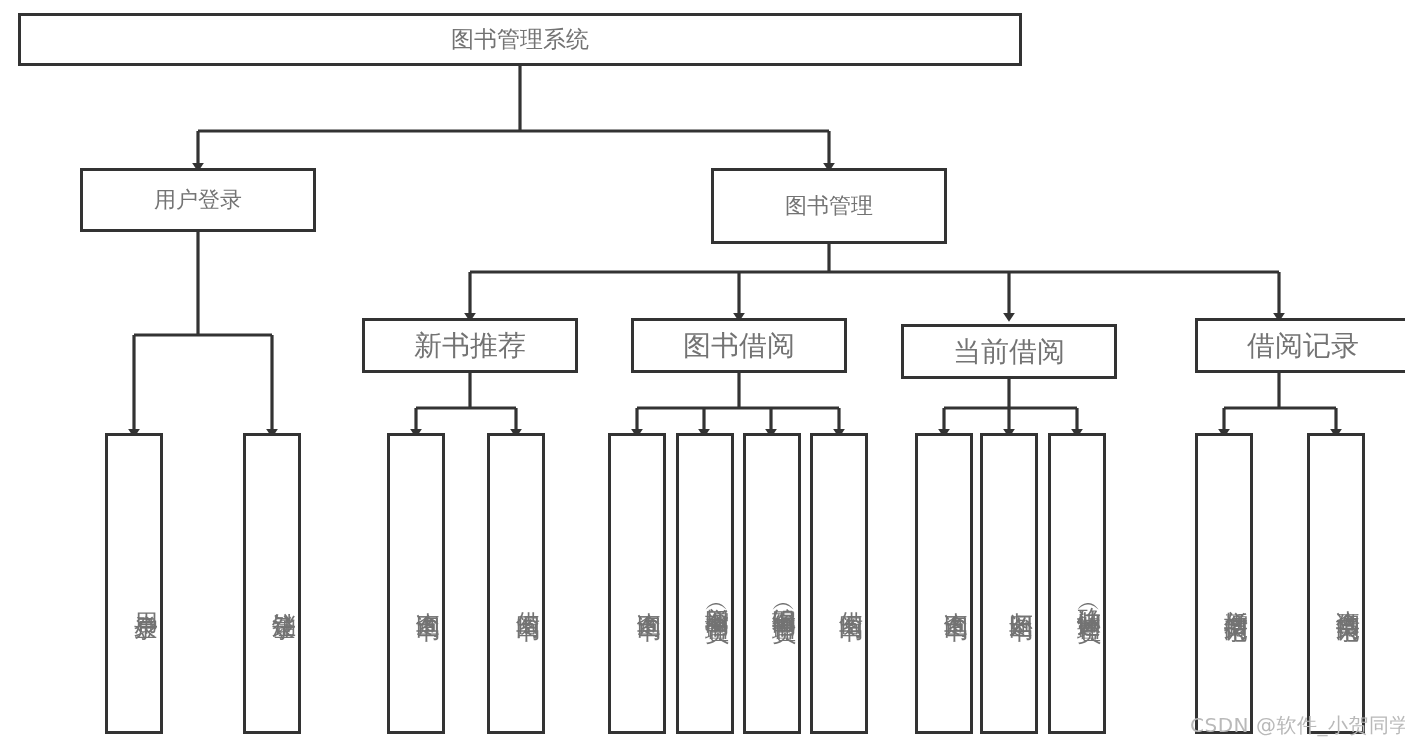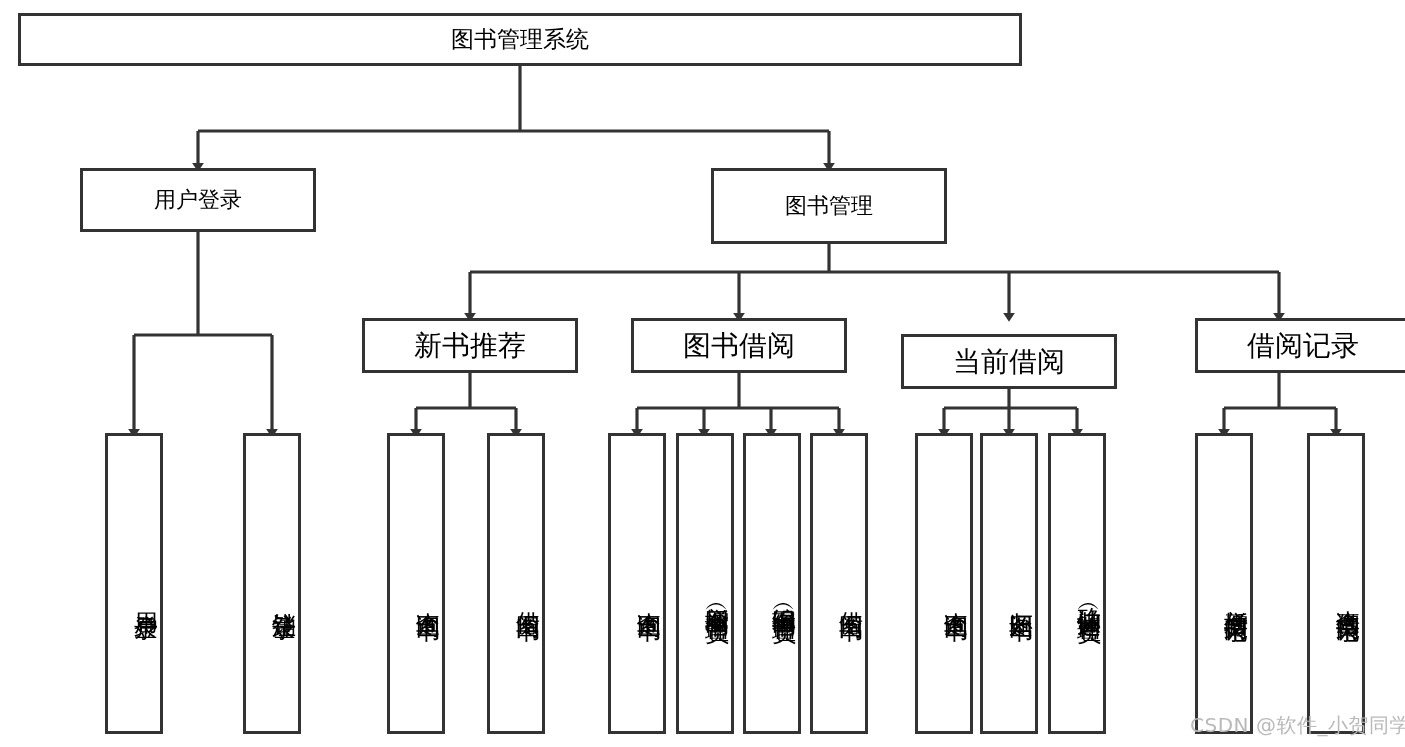--- a/index.html
+++ b/index.html
@@ -21,21 +21,21 @@
     pointer-events:none;
   }
   .node{
     position:absolute;
     box-sizing:border-box;
     border:3px solid #333333;
     background:#ffffff;
     display:flex;
     align-items:center;
     justify-content:center;
-    color:#000000;
+    color:#737373;
     line-height:1.18;
     text-align:center;
   }
   .node.root{ font-size:23px; }
   .node.lvl1{ font-size:22px; }
   .node.lvl2{ font-size:28px; }
   .node.leaf{
     font-size:24px;
     writing-mode:vertical-rl;
     text-orientation:upright;
@@ -126,21 +126,21 @@
   <div class="node lvl1" style="left:711px; top:168px; width:236px; height:76px;">
     <span>图书管理</span>
   </div>
 
   <div class="node lvl2" style="left:362px; top:318px; width:216px; height:55px;">
     <span>新书推荐</span>
   </div>
   <div class="node lvl2" style="left:631px; top:318px; width:216px; height:55px;">
     <span>图书借阅</span>
   </div>
-  <div class="node lvl2" style="left:901px; top:334px; width:216px; height:55px;">
+  <div class="node lvl2" style="left:901px; top:324px; width:216px; height:55px;">
     <span>当前借阅</span>
   </div>
   <div class="node lvl2" style="left:1171px; top:318px; width:216px; height:55px;margin-left:24px;">
     <span>借阅记录</span>
   </div>
 
   <div class="node leaf" style="left:105px; top:433px; width:58px; height:301px;">
     <span class="vtext">用户登录</span>
   </div>
   <div class="node leaf" style="left:243px; top:433px; width:58px; height:301px;">

